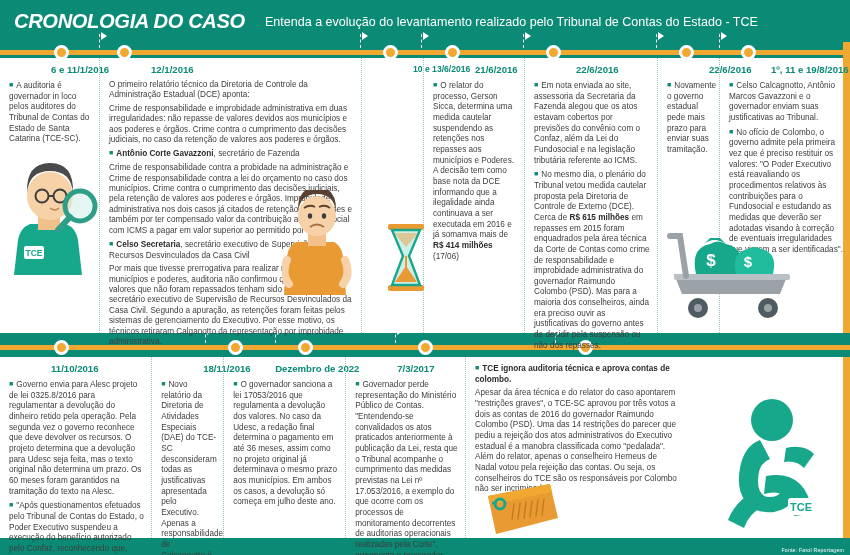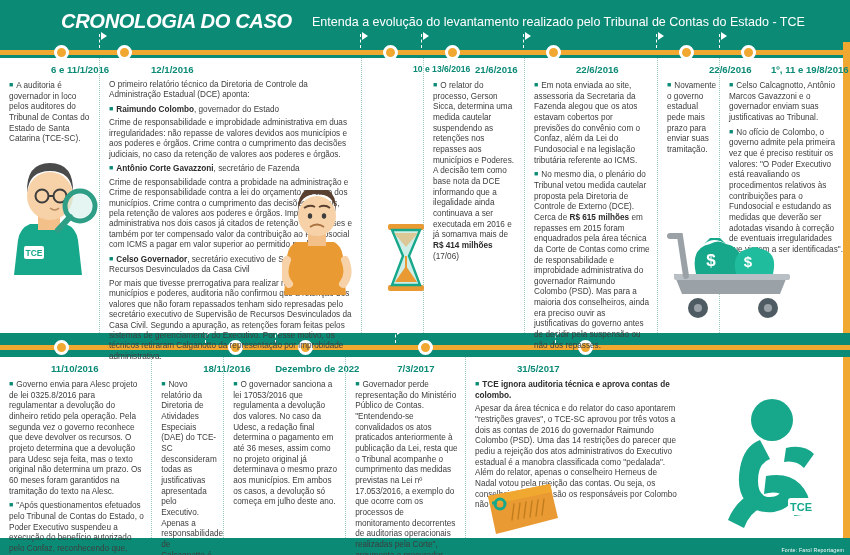--- a/index.html
+++ b/index.html
@@ -13,21 +13,21 @@
     position: relative;
     width: 850px; height: 555px;
     background: #ffffff;
   }
 
   
   .header {
     position: absolute; left: 0; top: 0;
     width: 850px; height: 42px;
     background: #0b8a76;
-    display: flex; align-items: center; padding-left: 47px;
+    display: flex; align-items: center;
   }
   .header-title {
     color: #ffffff;
     font-weight: bold;
     font-size: 21px;
     letter-spacing: -0.4px;
     font-style: italic;
     margin-left: 14px;
     transform: scaleX(0.96);
     transform-origin: left center;
@@ -198,25 +198,24 @@
   <div class="section sec-top">
 
     <div class="col" style="width:99px">
       <div class="col-date">6 e 11/1/2016</div>
       <div class="para bul">A auditoria é governador in loco pelos auditores do Tribunal de Contas do Estado de Santa Catarina (TCE-SC).</div>
     </div>
 
     <div class="col" style="width:262px">
       <div class="col-date">12/1/2016</div>
       <div class="para tight">O primeiro relatório técnico da Diretoria de Controle da Administração Estadual (DCE) aponta:</div>
-      <div class="para bul"><span class="b">Raimundo Colombo</span><span>, governador do Estado</span></div>
       <div class="para tight">Crime de responsabilidade e improbidade administrativa em duas irregularidades: não repasse de valores devidos aos municípios e aos poderes e órgãos. Crime contra o cumprimento das decisões judiciais, no caso da retenção de valores aos poderes e órgãos.</div>
       <div class="para bul"><span class="b">Antônio Corte Gavazzoni</span><span>, secretário de Fazenda</span></div>
       <div class="para tight">Crime de responsabilidade contra a probidade na administração e Crime de responsabilidade contra a lei do orçamento no caso dos municípios. Crime contra o cumprimento das decisões judiciais, pela retenção de valores aos poderes e órgãos. Improbidade administrativa nos dois casos já citados de retenção de repasses e também por ter compensado valor da contribuição ao Fundosocial com ICMS a pagar em valor superior ao permitido por lei.</div>
-      <div class="para bul"><span class="b">Celso Governador</span><span>, secretário executivo de Supervisão de Recursos Desvinculados da Casa Civil</span></div>
+      <div class="para bul"><span class="b">Celso Secretaria</span><span>, secretário executivo de Supervisão de Recursos Desvinculados da Casa Civil</span></div>
       <div class="para tight">Por mais que tivesse prerrogativa para realizar repasses aos municípios e poderes, auditoria não confirmou que a retenção dos valores que não foram repassados tenham sido represadas pelo secretário executivo de Supervisão de Recursos Desvinculados da Casa Civil. Segundo a apuração, as retenções foram feitas pelos sistemas de gerenciamento do Executivo. Por esse motivo, os técnicos retiraram Calganotto da representação por improbidade administrativa.</div>
     </div>
 
     <div class="col" style="width:62px">
       <div class="col-date" style="font-size:8.6px">10 e 13/6/2016</div>
     </div>
 
     <div class="col" style="width:101px">
       <div class="col-date">21/6/2016</div>
       <div class="para bul"><span>O relator do processo, Gerson Sicca, determina uma medida cautelar suspendendo as retenções nos repasses aos municípios e Poderes. A decisão tem como base nota da DCE informando que a ilegalidade ainda continuava a ser executada em 2016 e já somamva mais de </span><span class="b">R$ 414 milhões</span><span> (17/06)</span></div>
@@ -257,21 +256,20 @@
       <div class="col-date">Dezembro de 2022</div>
       <div class="para bul">O governador sanciona a lei 17053/2016 que regulamenta a devolução dos valores. No caso da Udesc, a redação final determina o pagamento em até 36 meses, assim como no projeto original já determinava o mesmo prazo aos municípios. Em ambos os casos, a devolução só começa em julho deste ano.</div>
     </div>
 
     <div class="col" style="width:163px">
       <div class="col-date">7/3/2017</div>
       <div class="para bul">Governador perde representação do Ministério Público de Contas. "Entendendo-se convalidados os atos praticados anteriormente à publicação da Lei, resta que o Tribunal acompanhe o cumprimento das medidas previstas na Lei nº 17.053/2016, a exemplo do que ocorre com os processos de monitoramento decorrentes de auditorias operacionais realizadas pela Corte", argumenta o procurador Aderson Flores.</div>
     </div>
 
     <div class="col" style="width:278px">
-      <div class="col-date">31/5/2017</div>
       <div class="para bul"><span class="b">TCE ignora auditoria técnica e aprova contas de colombo.</span></div>
       <div class="para" style="width:205px"> Apesar da área técnica e do relator do caso apontarem "restrições graves", o TCE-SC aprovou por três votos a dois as contas de 2016 do governador Raimundo Colombo (PSD).  Uma das 14 restrições do parecer que pediu a rejeição dos atos administrativos do Executivo estadual é a manobra classificada como "pedalada". Além do relator, apenas o conselheiro Herneus de Nadal votou pela rejeição das contas. Ou seja, os conselheiros do TCE são os responsáveis por Colombo não ser incriminado.</div>
     </div>
   </div>
 
   <svg class="illus" style="left:8px; top:160px;" width="110" height="115" viewBox="0 0 110 115">
     <path d="M22 64 q-10 4 -12 16 l-4 35 h68 l-4 -35 q-2 -12 -12 -16 z" fill="#17a88c"></path>
     <rect x="30" y="56" width="22" height="14" fill="#f3c08a"></rect>
     <ellipse cx="42" cy="36" rx="23" ry="24" fill="#f7d2a8"></ellipse>
     <path d="M19 33 q2 -22 23 -22 q21 0 23 22 q1 -30 -23 -30 q-24 0 -23 30 z" fill="#4a4a4a"></path>

